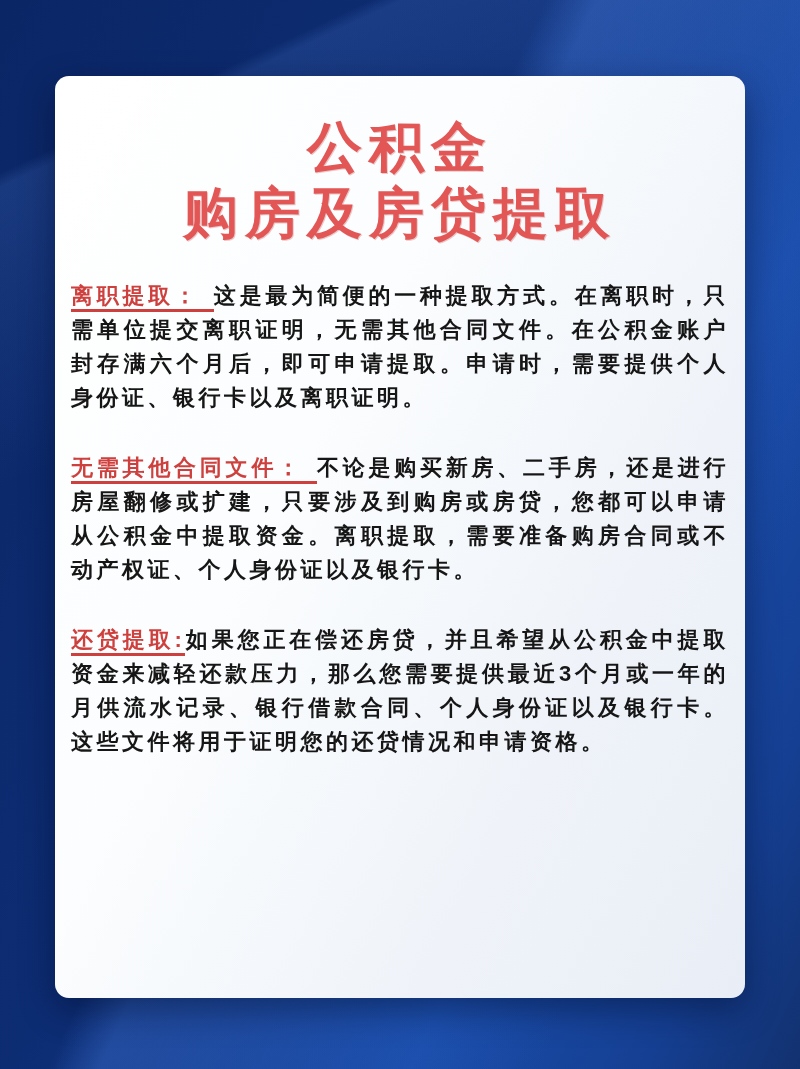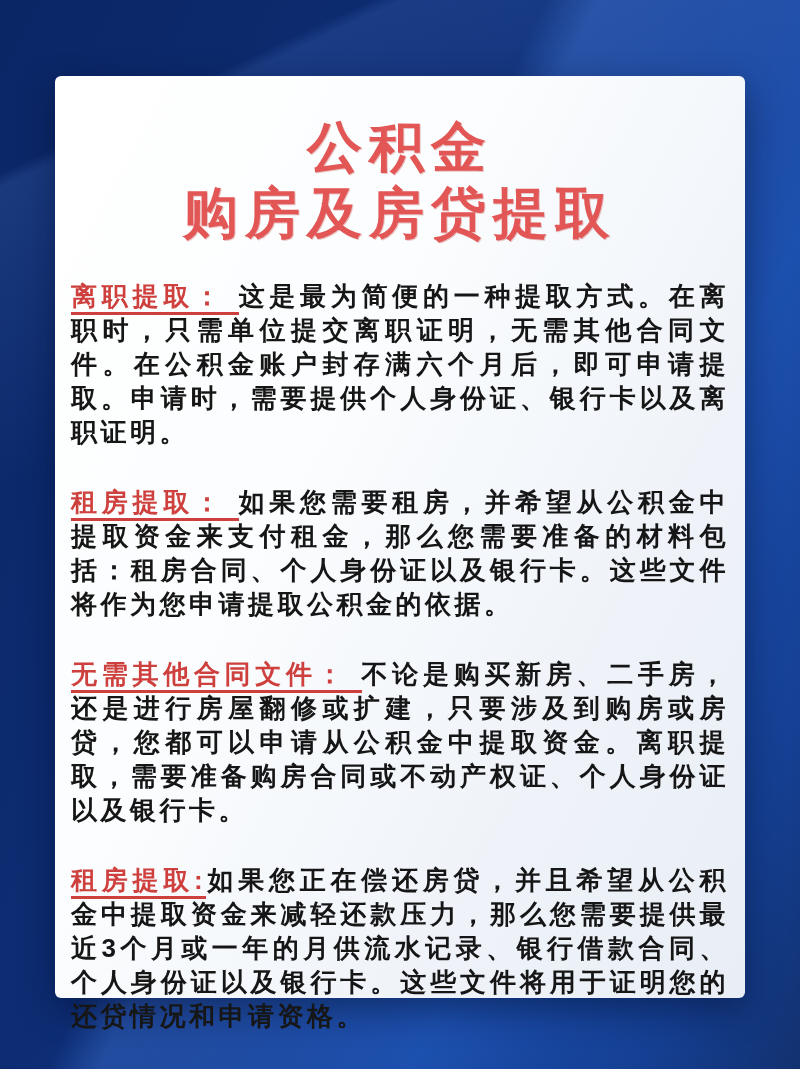--- a/index.html
+++ b/index.html
@@ -23,40 +23,40 @@
       linear-gradient(115deg, #0b2665 0%, #0d2d74 42%, #1a4dab 70%, #153f92 88%, #12316f 100%);
   }
   
   .info-card {
     position: absolute;
     left: 55px;
     top: 76px;
     width: 690px;
     height: 922px;
     box-sizing: border-box;
-    border-radius: 6px;
+    border-radius: 14px;
     padding: 38px 16px 14px 16px;
     background-image: linear-gradient(118deg, #ffffff 0%, #fbfdfe 38%, #eff3f9 72%, #e9eef6 100%);
     box-shadow: 0 12px 34px rgba(0, 10, 40, 0.45);
   }
   .poster-title {
     text-align: center;
     font-weight: bold;
     font-size: 55px;
     line-height: 66px;
     letter-spacing: 7px;
     margin: 0 0 33px 0;
   }
   .title-line {
     display: block;
     text-shadow: 1px 1px 0 rgba(180,40,40,0.25);
   }
   .reason-section {
     margin: 0 0 36px 0;
-    font-size: 26px;
+    font-size: 22px;
     line-height: 34px;
     letter-spacing: 3.5px;
     font-weight: 700;
     color: #161616;
     text-align: justify;
   }
   .reason-section:last-child {
     margin-bottom: 0;
   }
   .section-heading {
@@ -77,25 +77,22 @@
 
   <h1 class="poster-title" style="color: rgb(226, 87, 85);">
     <span class="title-line">公积金</span>
     <span class="title-line">购房及房贷提取</span>
   </h1>
 
   <p class="reason-section">
     <span class="section-heading pad-after" style="color: rgb(206, 64, 61); border-bottom-color: rgb(206, 64, 61);">离职提取：</span><span>这是最为简便的一种提取方式。在离职时，只需单位提交离职证明，无需其他合同文件。在公积金账户封存满六个月后，即可申请提取。申请时，需要提供个人身份证、银行卡以及离职证明。</span>
   </p>
 
-  <p class="reason-section">
-    <span class="section-heading pad-after" style="color: rgb(206, 64, 61); border-bottom-color: rgb(206, 64, 61);">租房提取：</span><span>如果您需要租房，并希望从公积金中提取资金来支付租金，那么您需要准备的材料包括：租房合同、个人身份证以及银行卡。这些文件将作为您申请提取公积金的依据。</span>
-  </p>
 
   <p class="reason-section">
     <span class="section-heading pad-after" style="color: rgb(206, 64, 61); border-bottom-color: rgb(206, 64, 61);">无需其他合同文件：</span><span>不论是购买新房、二手房，还是进行房屋翻修或扩建，只要涉及到购房或房贷，您都可以申请从公积金中提取资金。离职提取，需要准备购房合同或不动产权证、个人身份证以及银行卡。</span>
   </p>
 
   <p class="reason-section">
-    <span class="section-heading" style="color: rgb(206, 64, 61); border-bottom-color: rgb(206, 64, 61);">租房提取:</span><span>如果您正在偿还房贷，并且希望从公积金中提取资金来减轻还款压力，那么您需要提供最近3个月或一年的月供流水记录、银行借款合同、个人身份证以及银行卡。这些文件将用于证明您的还贷情况和申请资格。</span>
+    <span class="section-heading" style="color: rgb(206, 64, 61); border-bottom-color: rgb(206, 64, 61);">还贷提取:</span><span>如果您正在偿还房贷，并且希望从公积金中提取资金来减轻还款压力，那么您需要提供最近3个月或一年的月供流水记录、银行借款合同、个人身份证以及银行卡。这些文件将用于证明您的还贷情况和申请资格。</span>
   </p>
 
 </div>
 
 </body></html>

